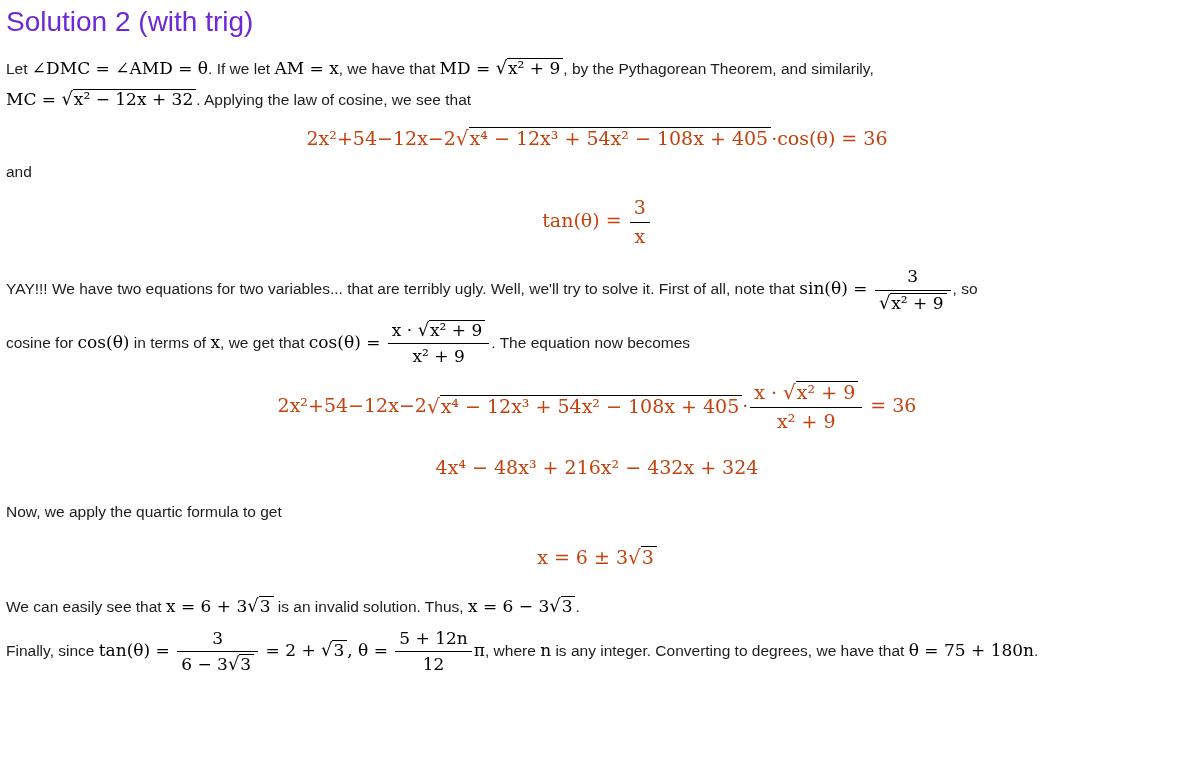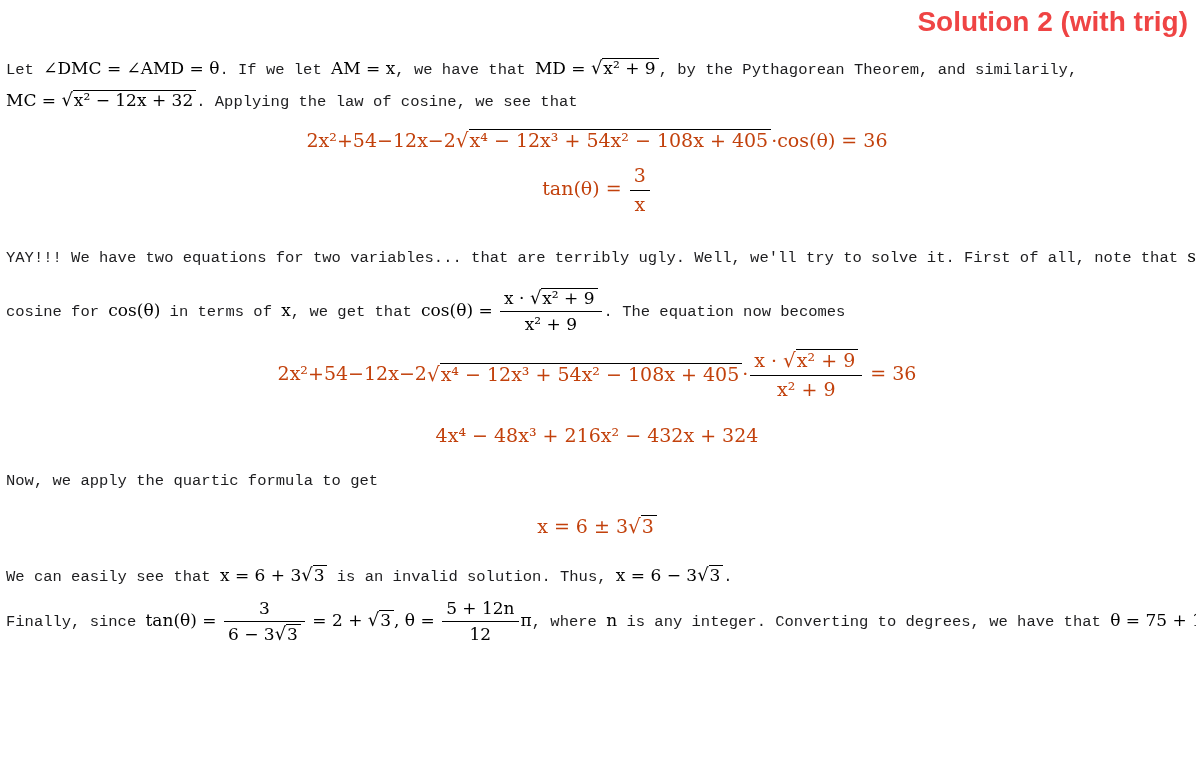--- a/index.html
+++ b/index.html
@@ -4,26 +4,26 @@
 <style>
   html, body { margin: 0; padding: 0; background: #ffffff; }
   body {
     width: 1196px; height: 761px; overflow: hidden; box-sizing: border-box;
     padding: 4px 8px 0 6px;
     font-family: "Liberation Sans", sans-serif;
     font-size: 15.5px; color: #1d1d1f;
   }
   h2.title {
     font-family: "Liberation Sans", sans-serif;
-    font-size: 28px; font-weight: 700; color: #ef4444;
-    margin: 2px 0 15px 0; letter-spacing: 0; text-align: right;
+    font-size: 28px; font-weight: 400; color: #6d28d9;
+    margin: 2px 0 15px 0; letter-spacing: 0;
   }
   p.para { margin: 0 0 6px 0; line-height: 30px; white-space: nowrap; }
   p.plain { margin: 10px 0 6px 0; line-height: 24px; }
-  .txt { font-family: Liberation Mono, monospace; }
+  .txt { font-family: Liberation Sans, sans-serif; }
   
   .imath { font-family: "DejaVu Serif", serif; font-size: 17px; color: #000; }
   .equation {
     text-align: center; font-family: "DejaVu Serif", serif;
     font-size: 19px; color: #c2410c; white-space: nowrap;
   }
   .eq-m1 { margin: 12px 0 10px 0; }
   .eq-m2 { margin: 12px 0 18px 0; }
   .eq-m3 { margin: 14px 0 14px 0; }
   .eq-m4 { margin: 22px 0 22px 0; }
@@ -57,20 +57,21 @@
       </span><span class="txt">, by the Pythagorean Theorem, and similarily,</span><br><span class="imath mi">MC = </span><span class="imath sqrt">
         <span class="sign">√</span>
         <span class="rad mi">x² − 12x + 32</span>
       </span><span class="txt">. Applying the law of cosine, we see that</span></p>
 
   <div class="equation eq-m1"><span class="mi">2x²+54−12x−2</span><span class="sqrt">
         <span class="sign">√</span>
         <span class="rad mi">x⁴ − 12x³ + 54x² − 108x + 405</span>
       </span><span class="rm">·cos(θ) = 36</span></div>
 
+  <p class="plain"><span class="txt">and</span></p>
 
   <div class="equation eq-m2"><span class="rm">tan(θ) = </span><span class="frac">
         <span class="num rm">3</span>
         <span class="den mi">x</span>
       </span></div>
 
   <p class="para"><span class="txt">YAY!!! We have two equations for two variables... that are terribly ugly. Well, we'll try to solve it. First of all, note that </span><span class="imath rm">sin(θ) = </span><span class="imath frac">
         <span class="num rm">3</span>
         <span class="den"><span class="sqrt">
             <span class="sign">√</span>

